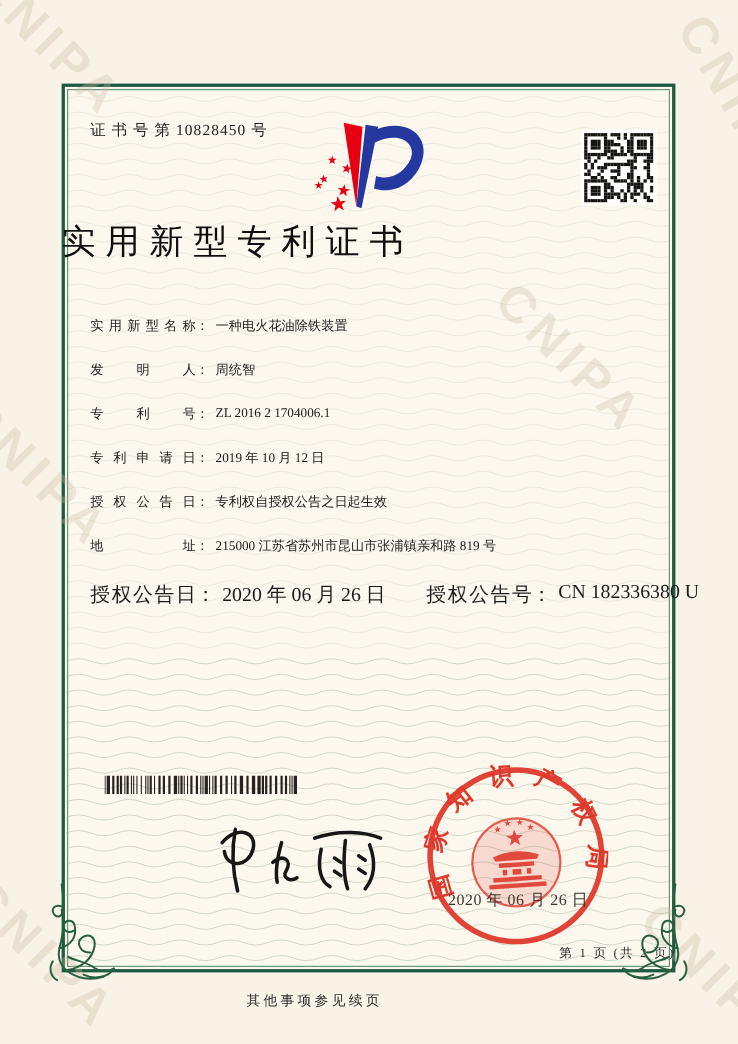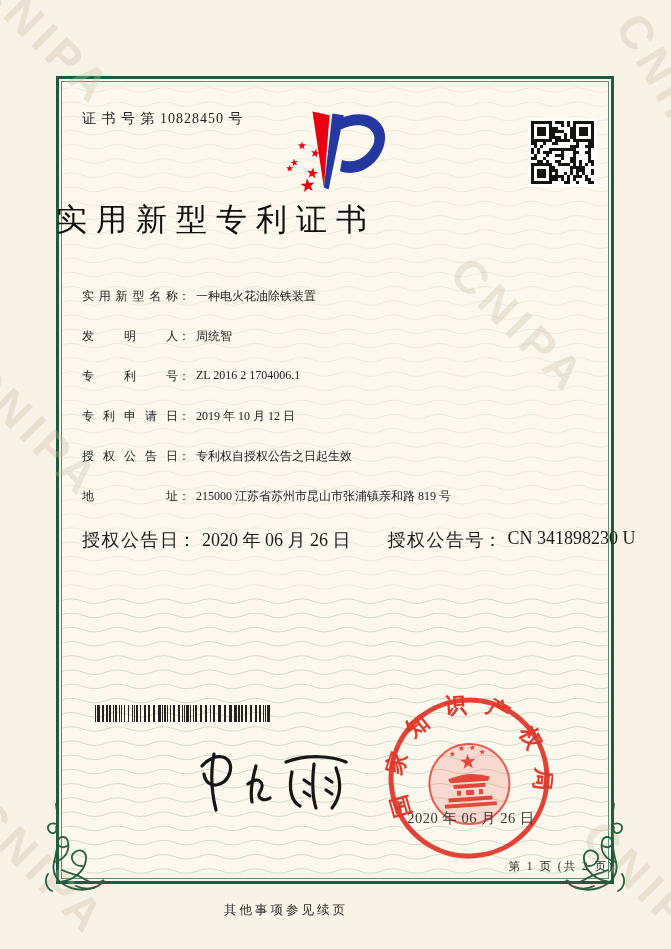--- a/index.html
+++ b/index.html
@@ -434,21 +434,21 @@
 
     <div class="grant-row">
       <div class="grant-group">
         <span class="flabel">授权公告日</span>
           <span class="colon">：</span>
           <span>2020 年 06 月 26 日</span>
       </div>
       <div class="grant-group second">
         <span class="flabel">授权公告号</span>
           <span class="colon">：</span>
-          <span>CN 341898230 U</span>
+          <span>CN 182336380 U</span>
       </div>
     </div>
 
 
     <div class="barcode">
       <svg id="bars" width="176" height="17">
           <rect x="0" y="0" width="1" height="17" fill="#26221f"></rect>
           <rect x="2" y="0" width="3" height="17" fill="#26221f"></rect>
           <rect x="7" y="0" width="2" height="17" fill="#26221f"></rect>
           <rect x="11" y="0" width="2" height="17" fill="#26221f"></rect>

